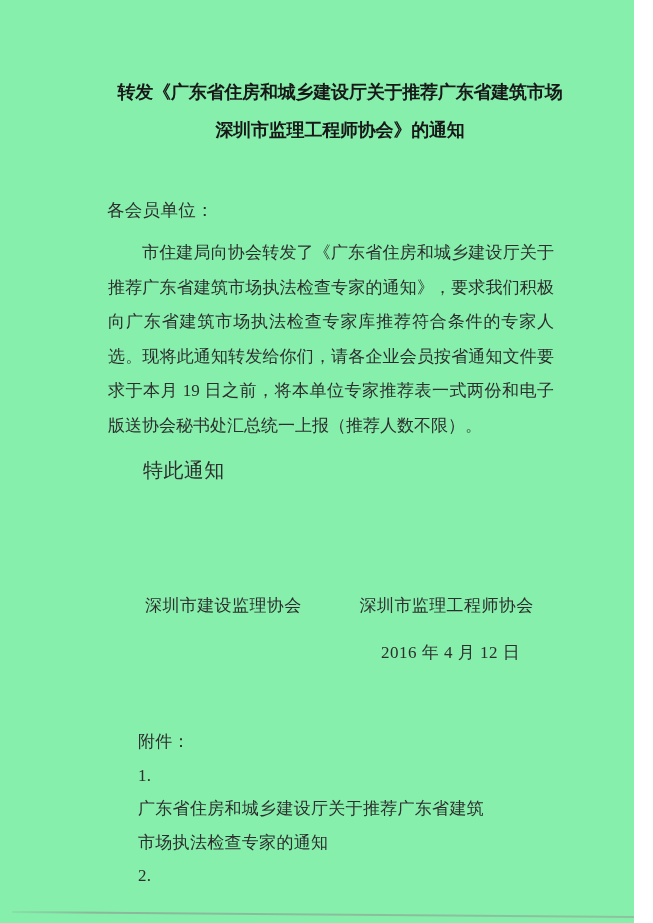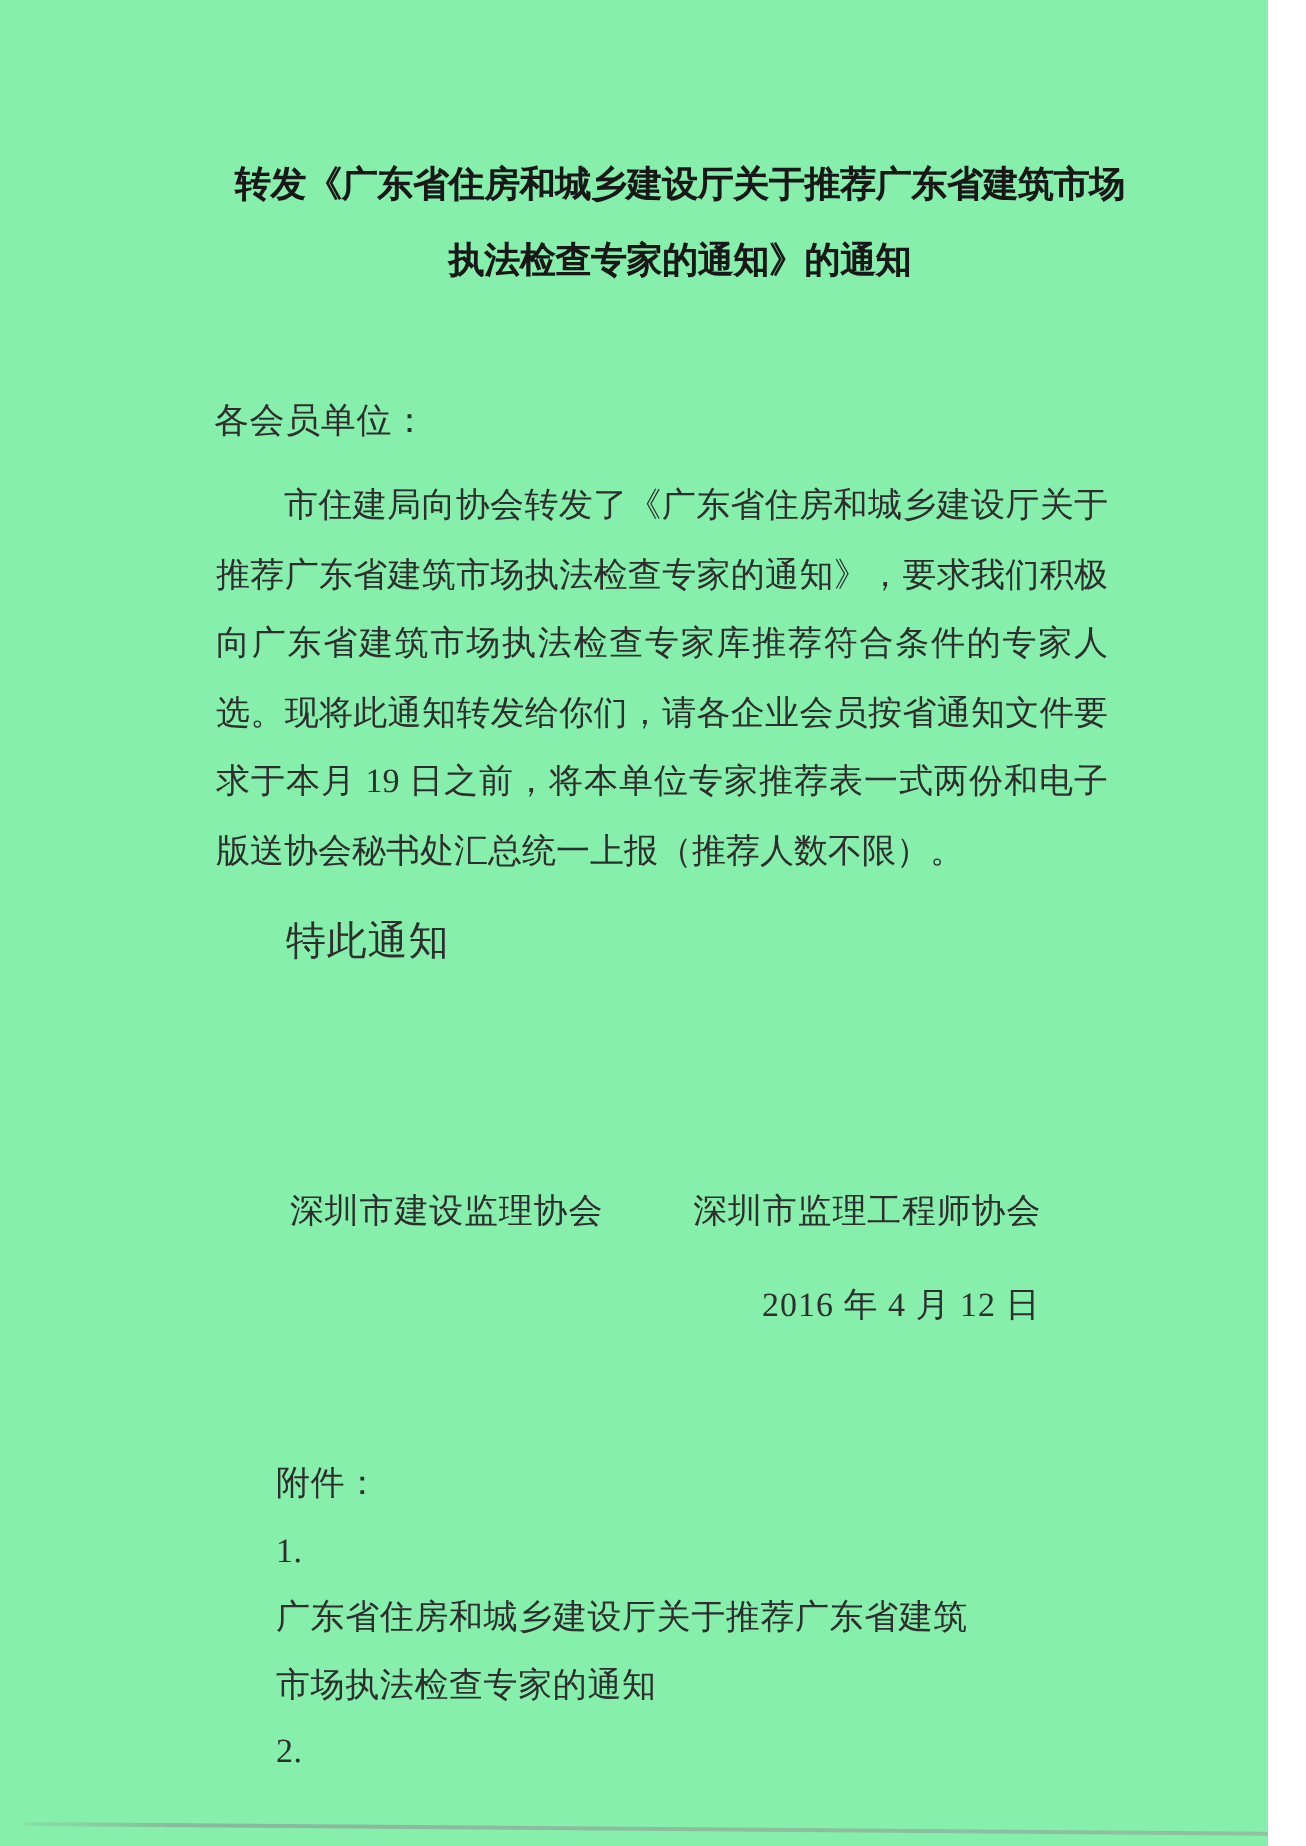--- a/index.html
+++ b/index.html
@@ -55,21 +55,21 @@
     top: 457px;
     font-size: 20px;
     letter-spacing: 0.4px;
   }
   .signatures {
     position: absolute;
     left: 145px;
     top: 594px;
     font-size: 17px;
     display: flex;
-    gap: 45px;
+    gap: 58px;
     letter-spacing: 0.4px;
   }
   .date {
     position: absolute;
     left: 381px;
     top: 641px;
     font-size: 17px;
     letter-spacing: 0.5px;
   }
   .attachments {
@@ -96,21 +96,21 @@
     border-radius: 1px;
   }
 </style>
 </head>
 <body>
 
 <div class="page">
 
   <div class="title">
     <span class="title-line">转发《广东省住房和城乡建设厅关于推荐广东省建筑市场</span>
-    <span class="title-line">执法检查专家的通知》的通知</span>
+    <span class="title-line">深圳市监理工程师协会》的通知</span>
   </div>
 
   <div class="salutation">各会员单位：</div>
 
   <div class="para">市住建局向协会转发了《广东省住房和城乡建设厅关于推荐广东省建筑市场执法检查专家的通知》，要求我们积极向广东省建筑市场执法检查专家库推荐符合条件的专家人选。现将此通知转发给你们，请各企业会员按省通知文件要求于本月 19 日之前，将本单位专家推荐表一式两份和电子版送协会秘书处汇总统一上报（推荐人数不限）。</div>
 
   <div class="closing">特此通知</div>
 
   <div class="signatures">
     <span>深圳市建设监理协会</span>

